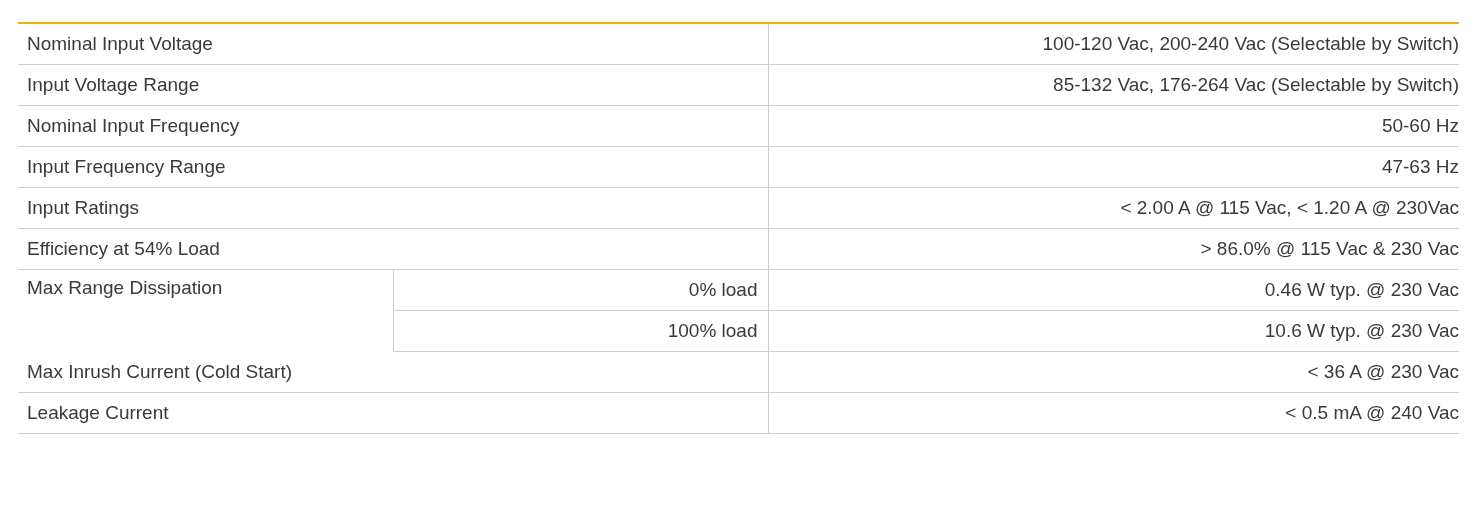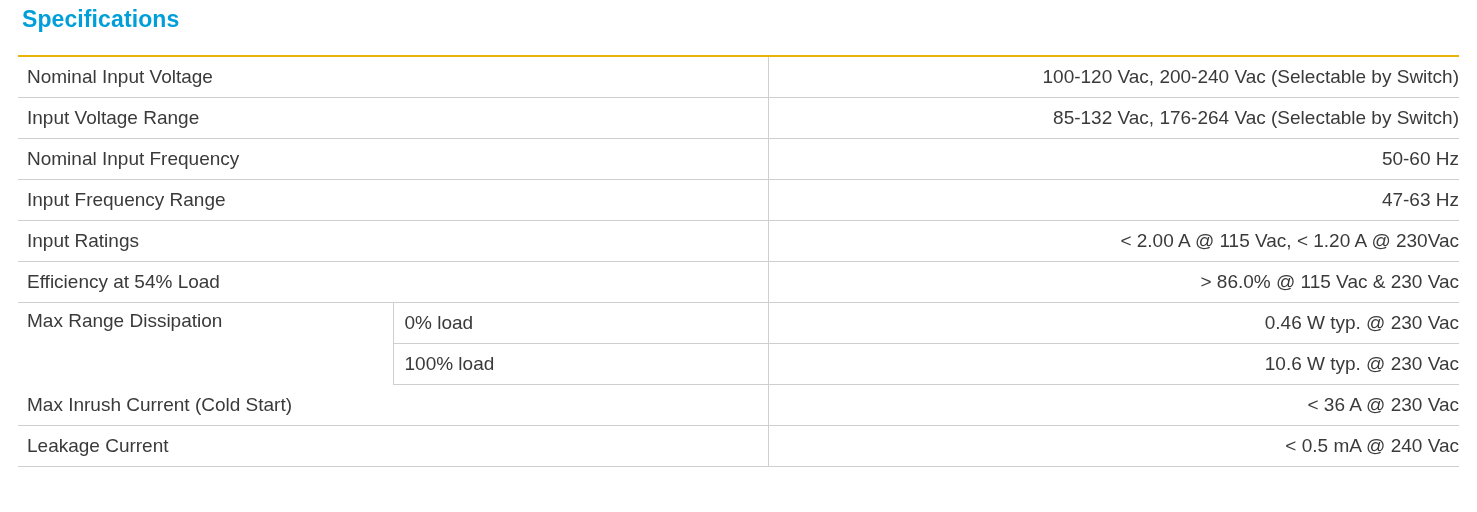--- a/index.html
+++ b/index.html
@@ -55,41 +55,41 @@
   }
   .spec-table td.label {
     padding-left: 9px;
   }
   .spec-table td.value {
     padding-left: 10px;
     border-left: 1px solid #cfcfcf;
     text-align: right;
   }
   .spec-table td.subvalue {
+    text-align: right;
     padding-right: 10px;
     border-left: 1px solid #cfcfcf;
     padding-left: 11px;
   }
   .spec-table td.nobottom {
     border-bottom: none;
   }
   .spec-table td.rowspan-label {
     vertical-align: top;
     padding-top: 7px;
   }
   col.c-label { width: 375px; }
   col.c-sub   { width: 375px; }
   col.c-value { width: 691px; }
 </style>
 </head>
 <body>
 
 <div class="page">
 
-  <div class="heading-main">Specifications</div>
 
 
   <table class="spec-table">
     <colgroup>
       <col class="c-label">
       <col class="c-sub">
       <col class="c-value">
     </colgroup>
     <tbody>
       <tr class="top-rule">

